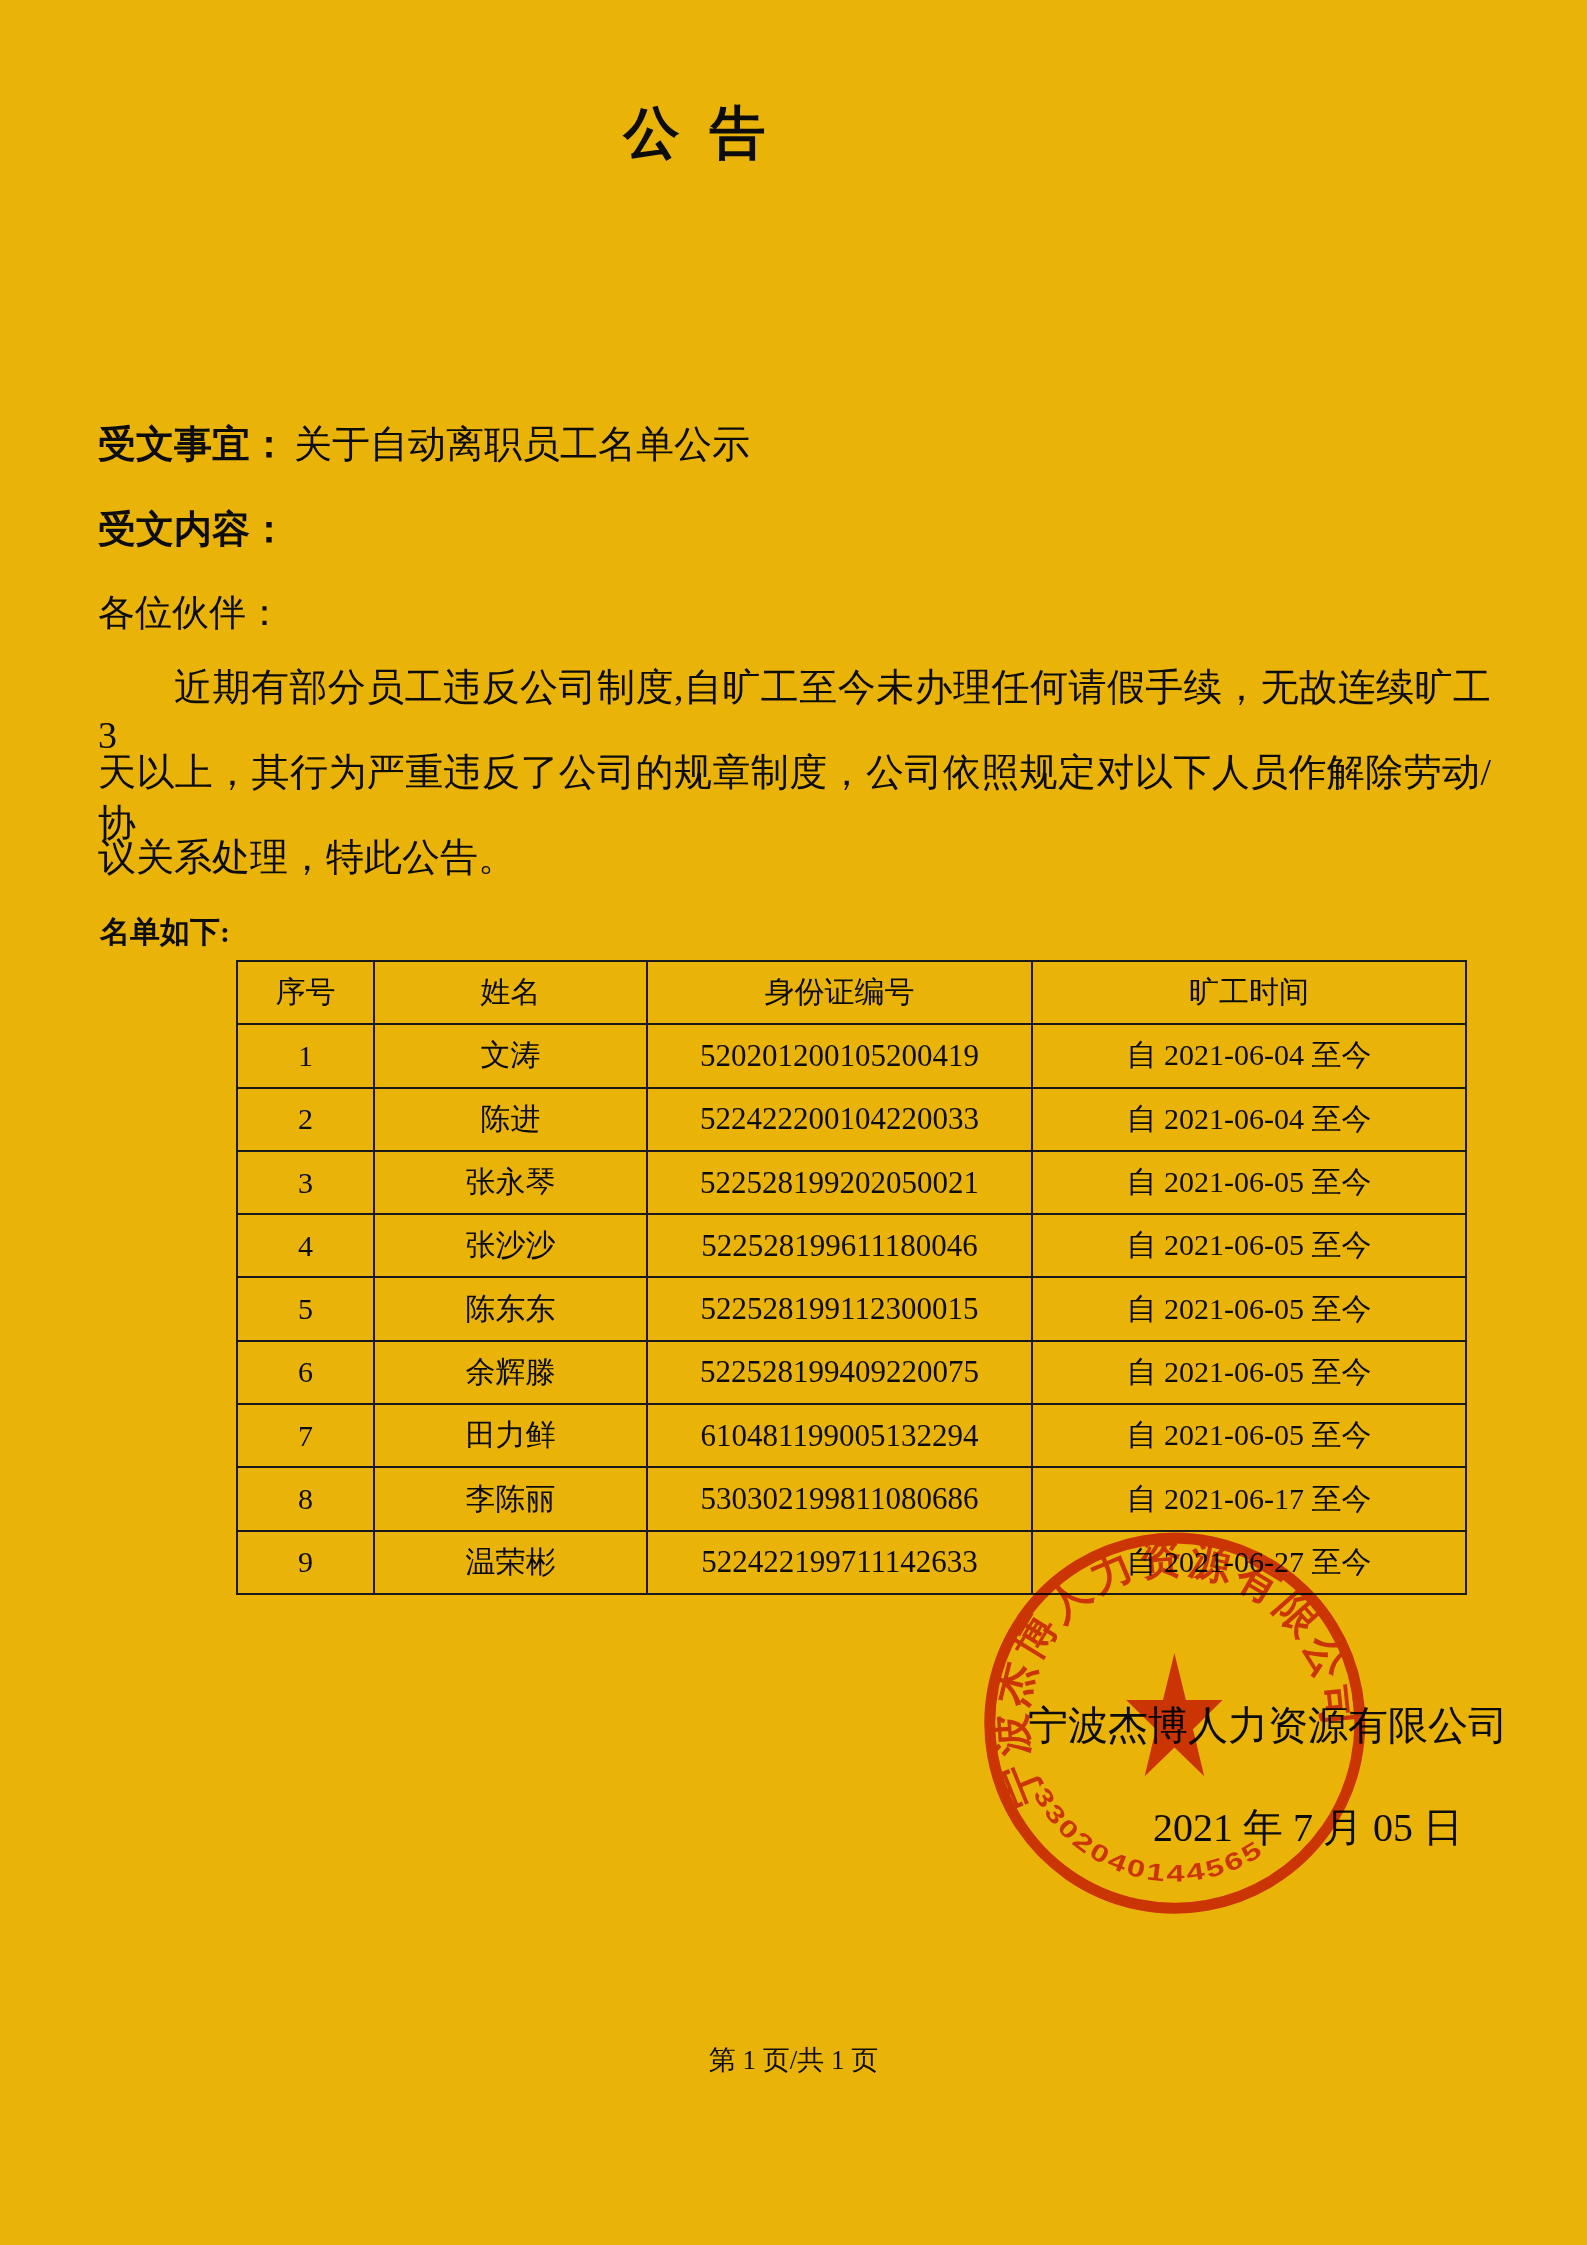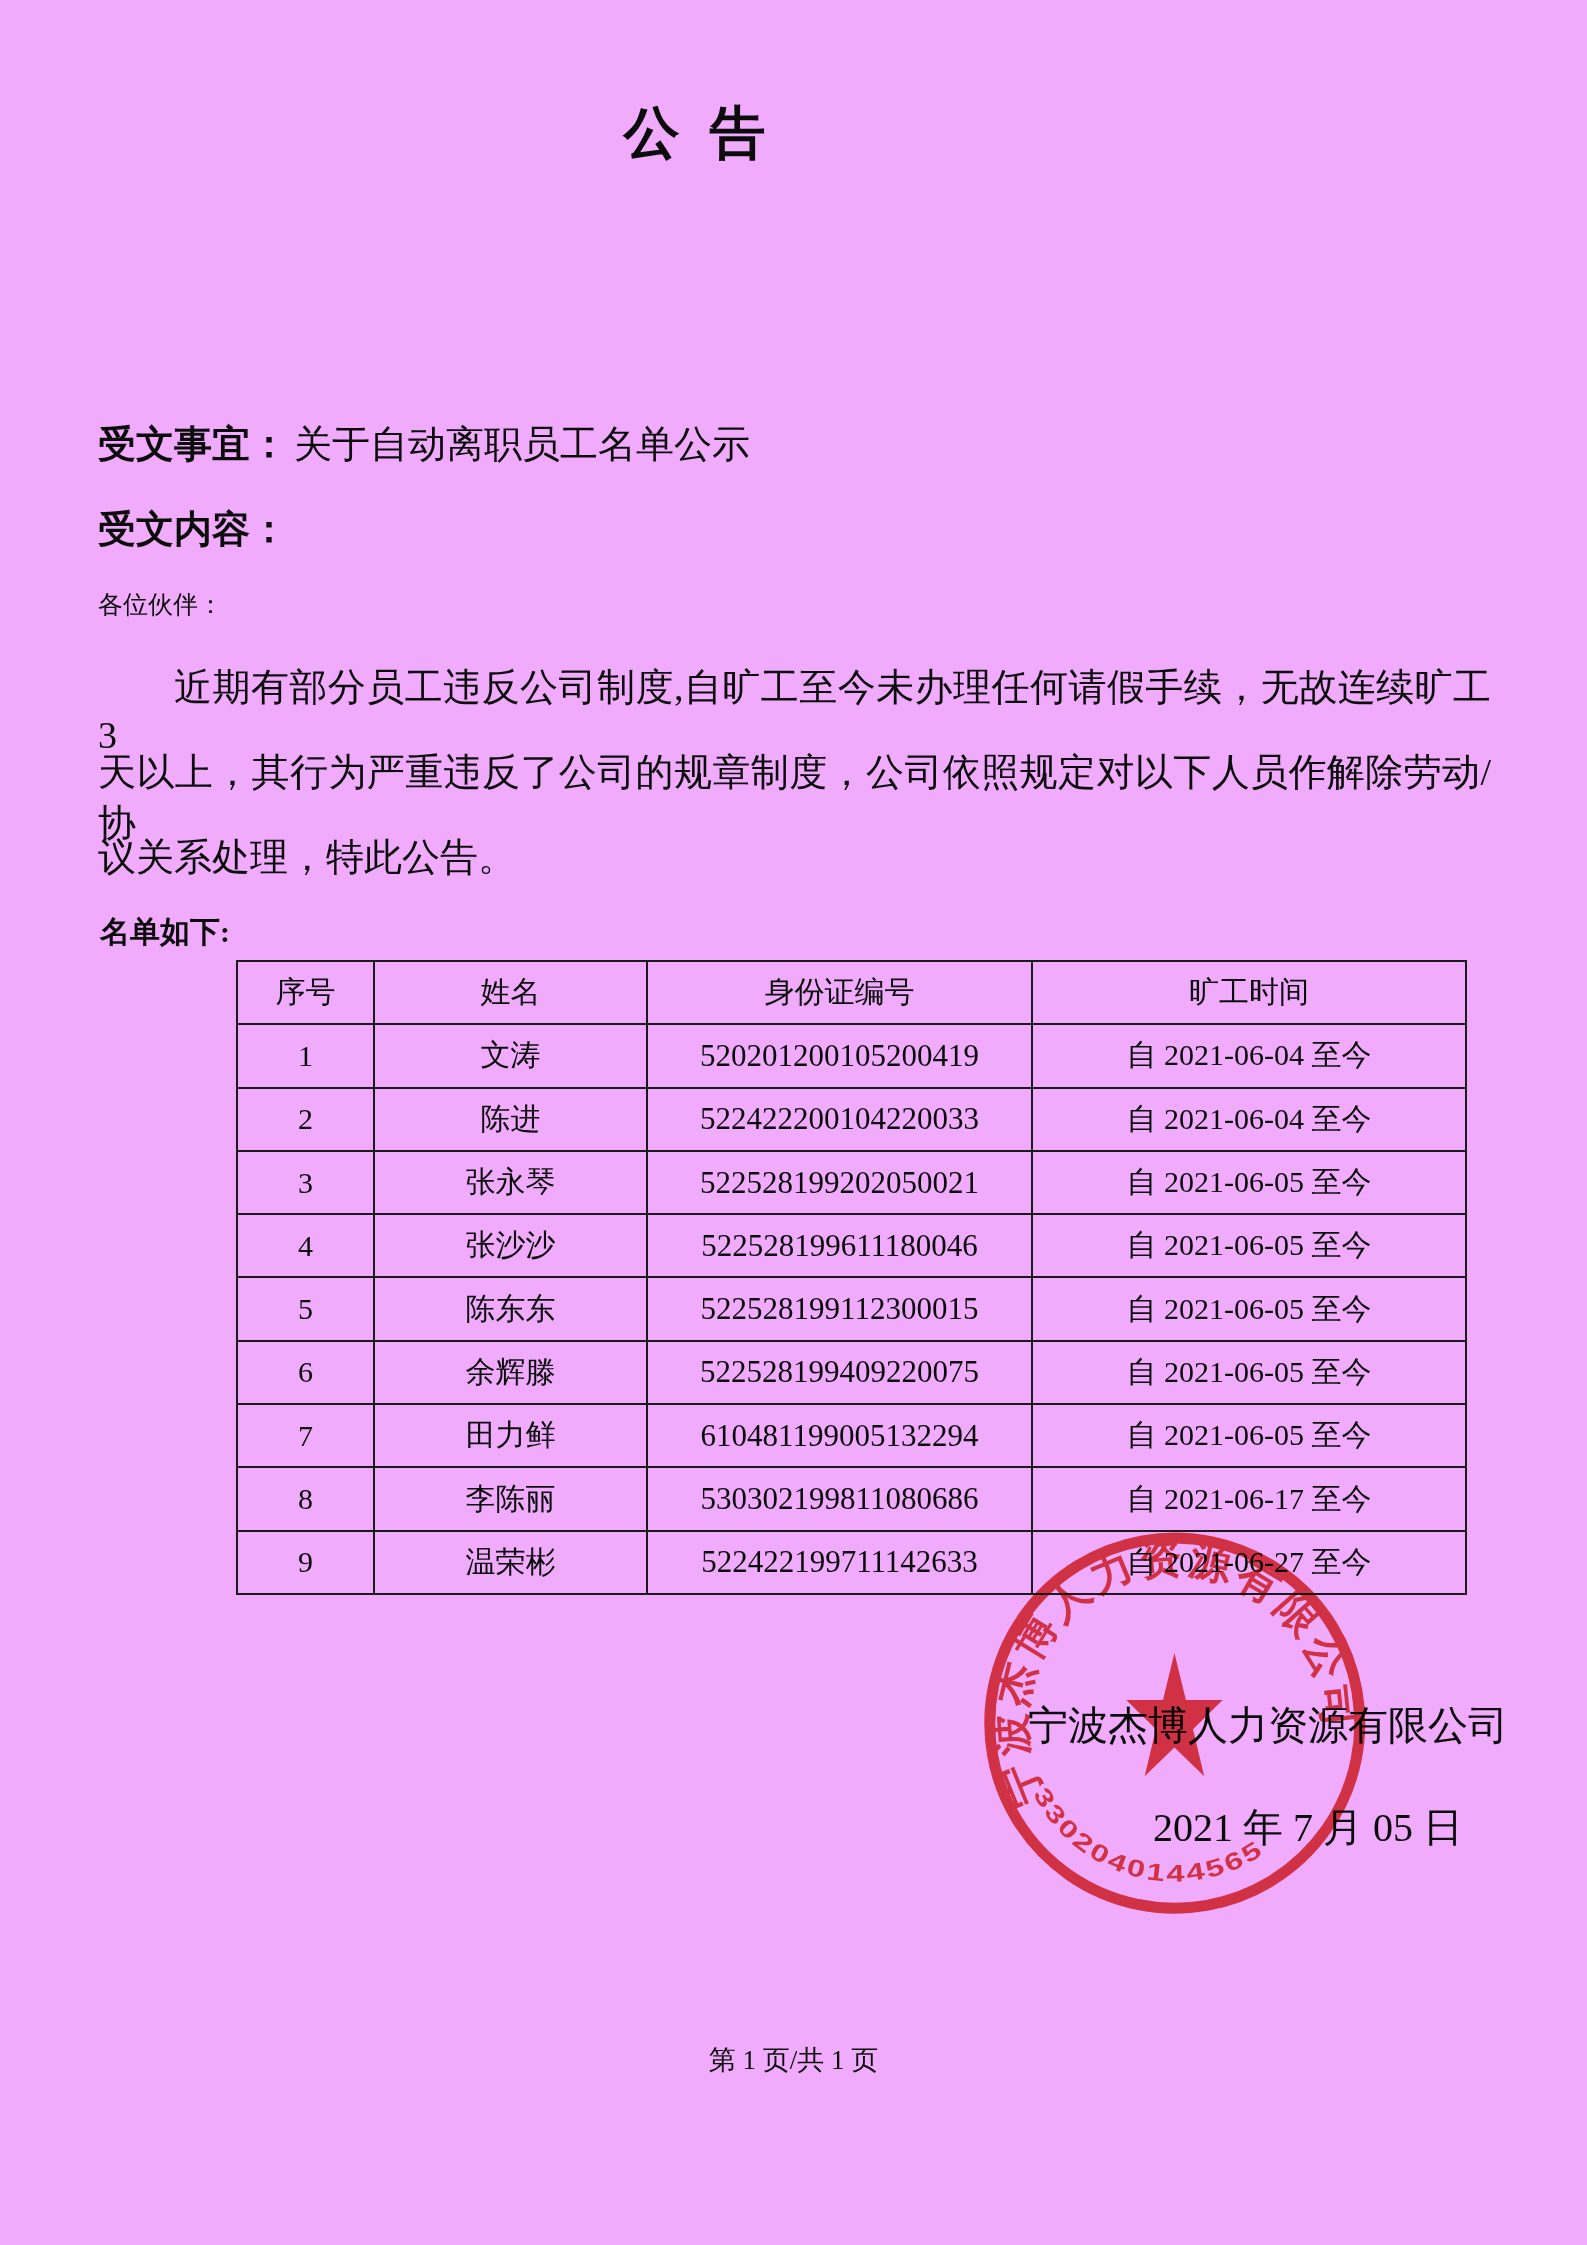--- a/index.html
+++ b/index.html
@@ -1,19 +1,19 @@
 <!DOCTYPE html>
 <html><head>
 <meta charset="utf-8">
 <style>
   html,body{margin:0;padding:0;background:#888;}
   .page{
     position:relative;
     width:1587px;height:2245px;
-    background:#f0abfc;
+    background:#eab308;
     margin:0 auto;
     font-family:"Liberation Serif","DejaVu Serif",serif;
     color:#0c0c0c;
     overflow:hidden;
   }
   .doc-title{
     position:absolute;top:96px;left:0;width:100%;
     text-align:center;
   }
   .doc-title span{
@@ -22,21 +22,21 @@
   }
   .field-line{
     position:absolute;left:98px;width:1400px;
     font-size:38px;line-height:48px;white-space:nowrap;
   }
   .field-label{font-weight:bold;}
   .field-value{margin-left:6px;}
   .field-value.bold{font-weight:bold;}
   .salutation{
     position:absolute;left:98px;top:588px;
-    font-size:25px;
+    font-size:37px;
   }
   .body-line{
     position:absolute;left:98px;width:1393px;
     font-size:38px;white-space:nowrap;
   }
   .body-line.justified{
     white-space:normal;
     text-align:justify;
     text-align-last:justify;
   }

